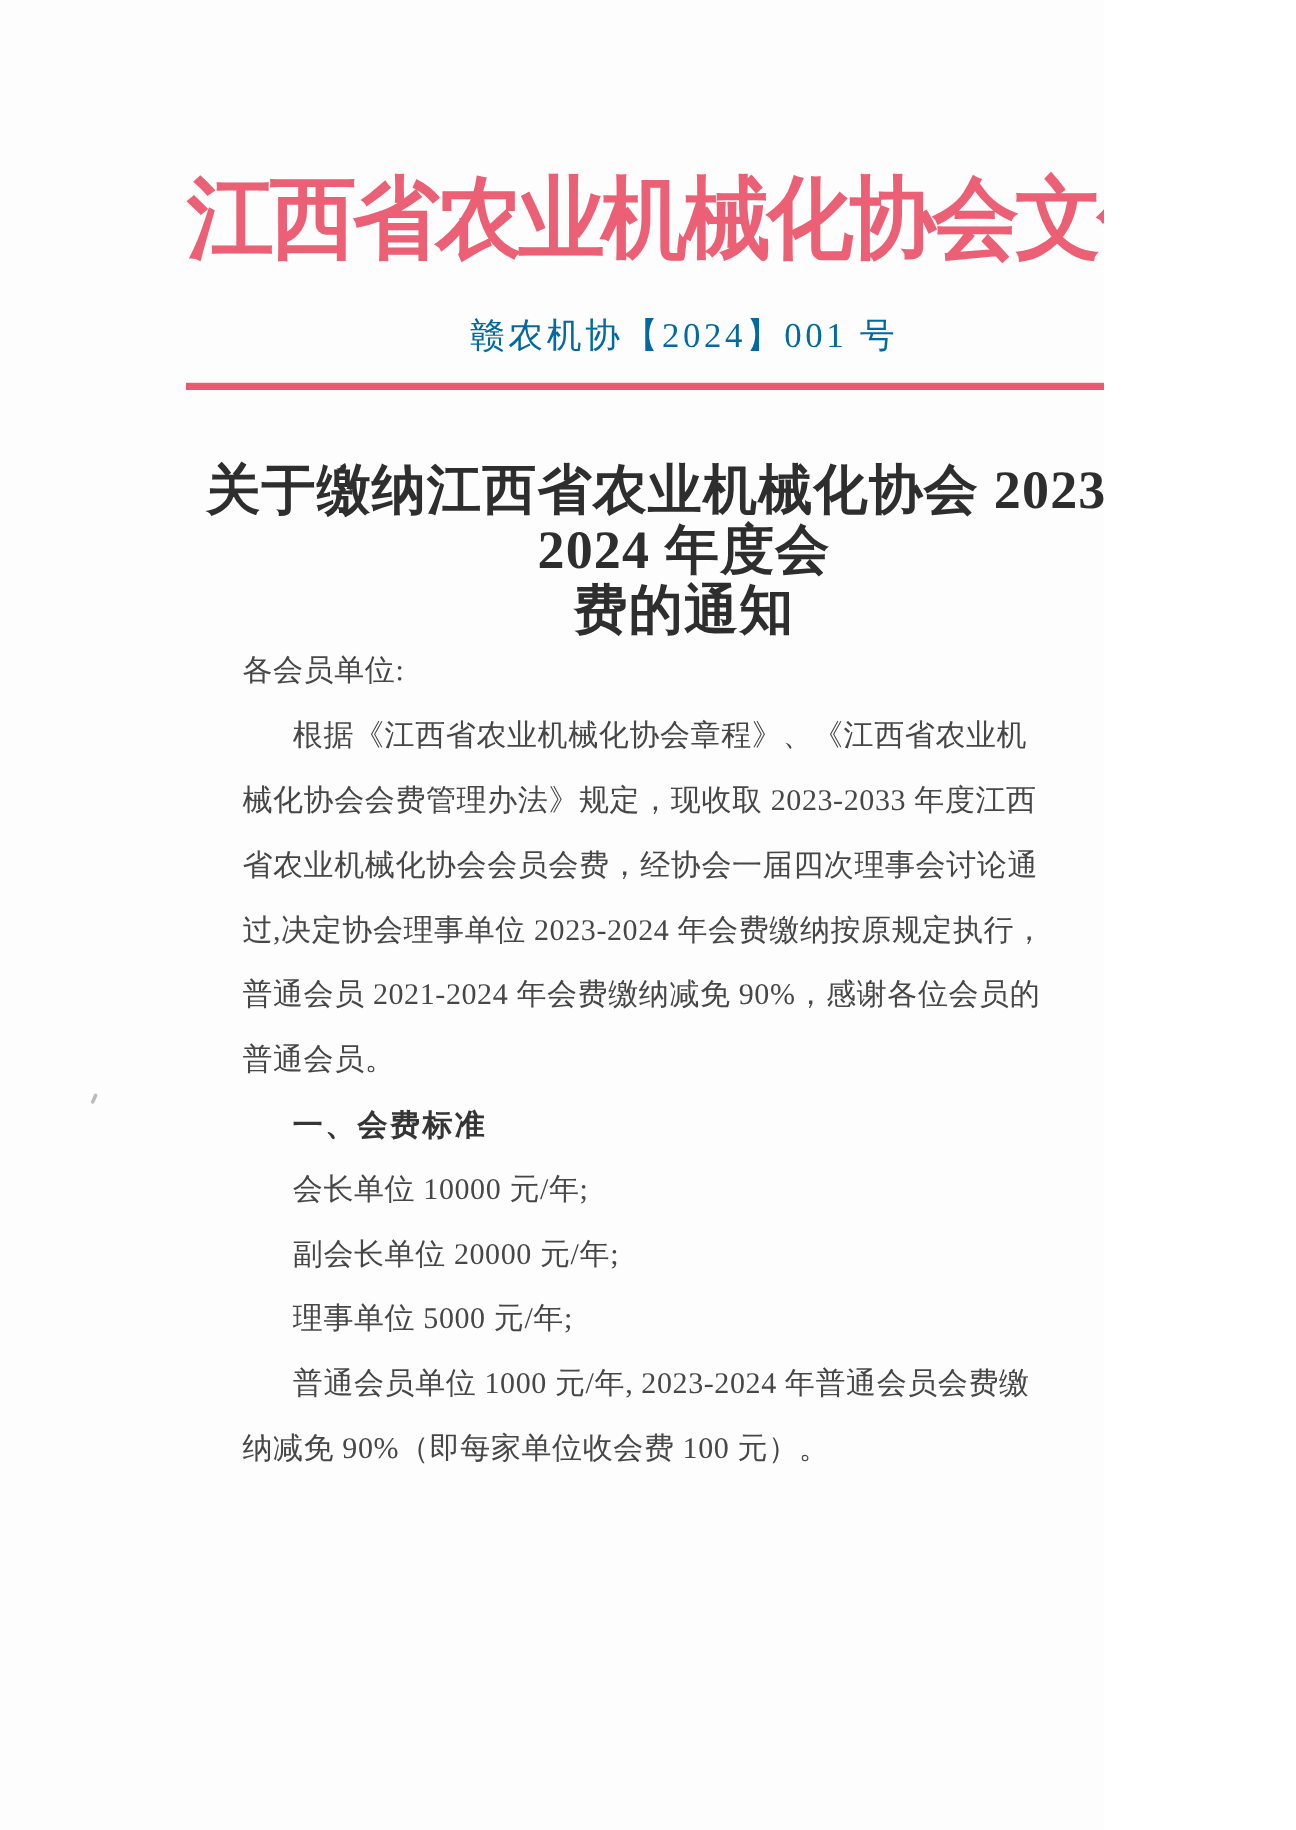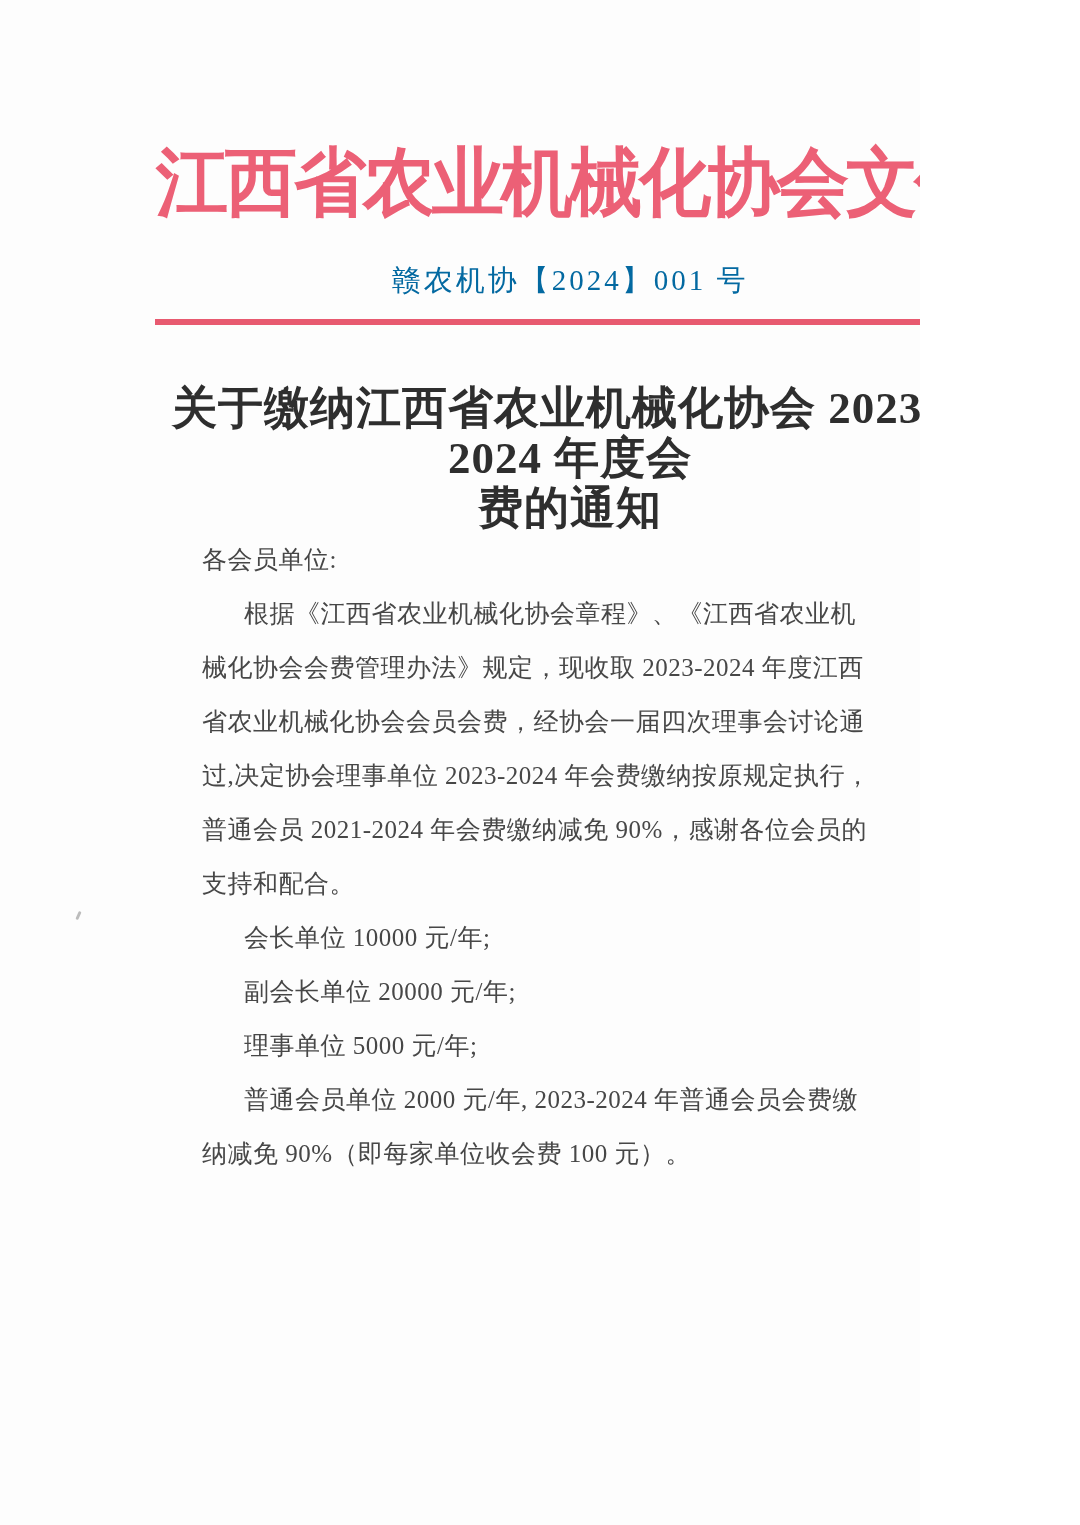--- a/index.html
+++ b/index.html
@@ -114,27 +114,28 @@
   <div class="red-rule"></div>
 
   <div class="notice-title">
     <div>关于缴纳江西省农业机械化协会 2023—2024 年度会</div>
     <div>费的通知</div>
   </div>
 
   <div class="body-text">
       <div class="body-line">各会员单位:</div>
       <div class="body-line indent">根据《江西省农业机械化协会章程》、《江西省农业机</div>
-      <div class="body-line">械化协会会费管理办法》规定，现收取 2023-2024 年度江西</div>
+      <div class="body-line">械化协会会费管理办法》规定，现收取 2023-2033 年度江西</div>
       <div class="body-line">省农业机械化协会会员会费，经协会一届四次理事会讨论通</div>
       <div class="body-line">过,决定协会理事单位 2023-2024 年会费缴纳按原规定执行，</div>
       <div class="body-line">普通会员 2021-2024 年会费缴纳减免 90%，感谢各位会员的</div>
-      <div class="body-line">支持和配合。</div>
+      <div class="body-line">普通会员。</div>
+      <div class="body-line indent heading">一、会费标准</div>
       <div class="body-line indent">会长单位 10000 元/年;</div>
       <div class="body-line indent">副会长单位 20000 元/年;</div>
       <div class="body-line indent">理事单位 5000 元/年;</div>
-      <div class="body-line indent">普通会员单位 2000 元/年, 2023-2024 年普通会员会费缴</div>
+      <div class="body-line indent">普通会员单位 1000 元/年, 2023-2024 年普通会员会费缴</div>
       <div class="body-line">纳减免 90%（即每家单位收会费 100 元）。</div>
     </div>
 
   <div class="scan-speck"></div>
 
 </div>
 
 </body></html>

